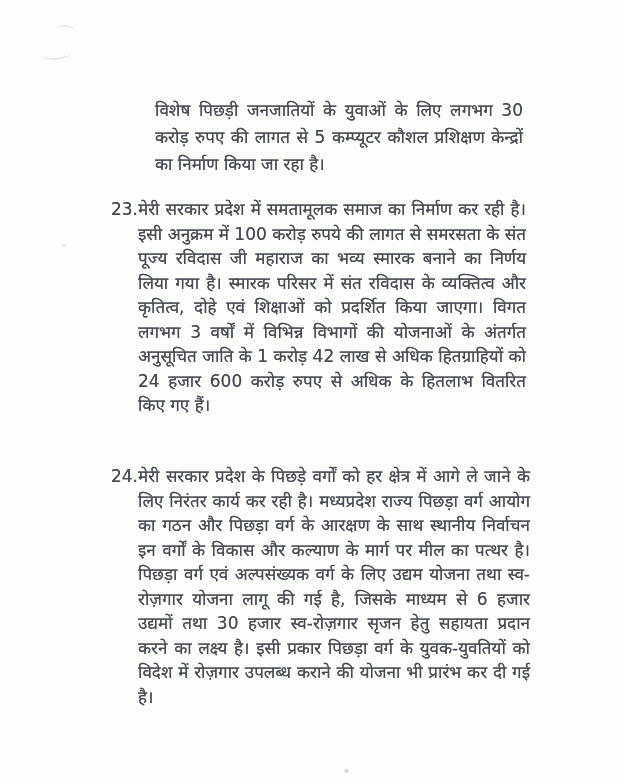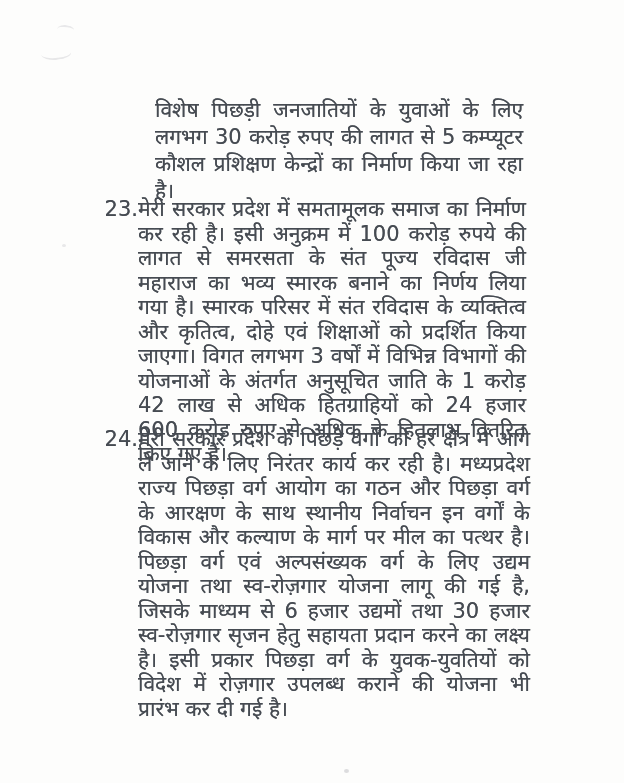--- a/index.html
+++ b/index.html
@@ -12,21 +12,21 @@
     width: 624px;
     height: 783px;
     background: #fdfdfc;
     overflow: hidden;
     font-family: "DejaVu Sans", "Liberation Sans", sans-serif;
     color: #464b52;
   }
   .para {
     position: absolute;
     display: flex;
-    font-size: 21px;
+    font-size: 17px;
     text-shadow: 0 0 0.6px rgba(70, 75, 82, 0.75);
   }
   .para .num {
     flex: 0 0 44px;
     text-align: right;
   }
   .para .body {
     flex: 1 1 auto;
     text-align: justify;
     text-justify: inter-word;
@@ -38,21 +38,21 @@
     line-height: 27px;
   }
   .para-23 {
     left: 94px;
     top: 197px;
     width: 432px;
     line-height: 24.5px;
   }
   .para-24 {
     left: 94px;
-    top: 427px;
+    top: 464px;
     width: 436px;
     line-height: 24.5px;
   }
   
   .smudge-1 {
     position: absolute;
     left: 57px;
     top: 25px;
     width: 17px;
     height: 7px;

